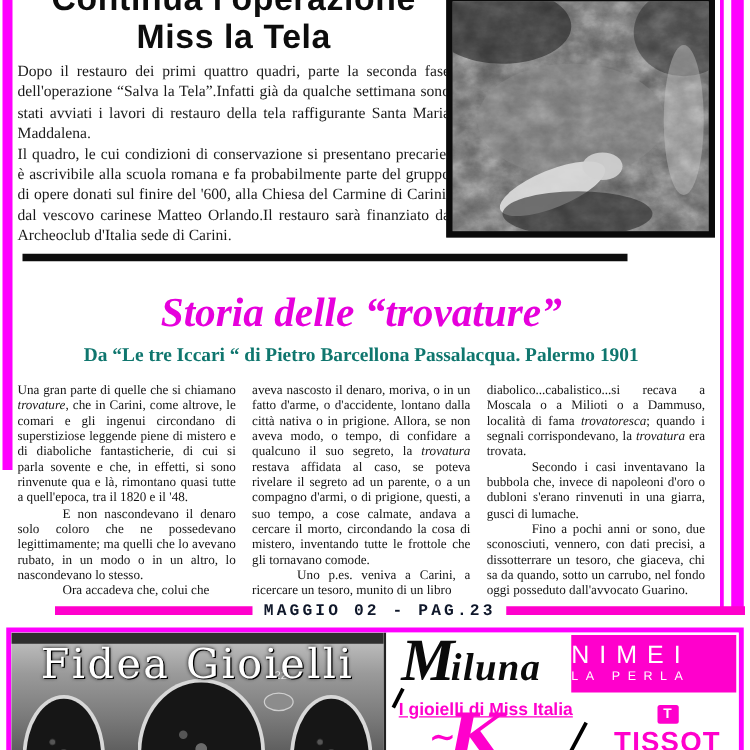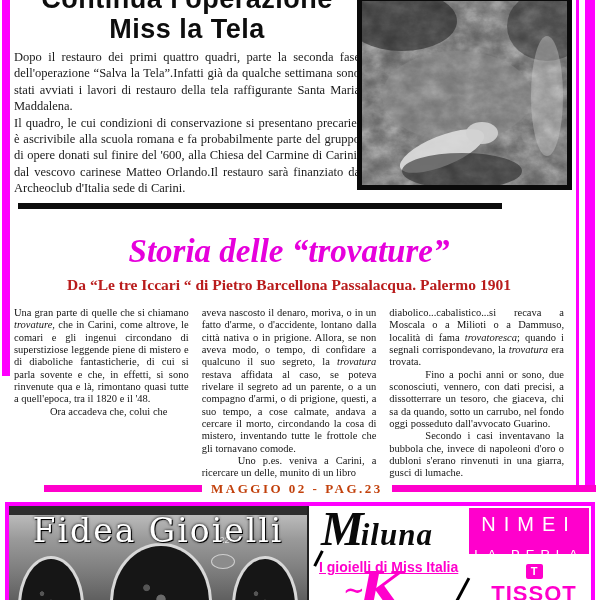--- a/index.html
+++ b/index.html
@@ -24,35 +24,35 @@
             border:5px solid #0a0a0a;background:#5a5a5a;overflow:hidden;}
   .painting svg{display:block;width:100%;height:100%;}
 
   .black-rule{position:absolute;left:18px;top:203px;width:484px;height:6px;background:#0d0d0d;}
 
   
   .feature{position:absolute;left:6px;top:226px;width:566px;}
   .feature-title{margin-top:4px;text-align:center;font-style:italic;font-weight:bold;
                  font-size:33px;line-height:42px;color:var(--c-title_magenta,#e600dc);}
   .feature-subtitle{margin-top:3px;text-align:center;font-weight:bold;font-size:15.5px;
-                    line-height:20px;color:#b91c1c;}
+                    line-height:20px;color:#0f766e;}
   .columns{display:flex;gap:13px;margin:12px 8px 0 8px;height:178px;overflow:hidden;
            text-align:justify;font-size:10.5px;line-height:12.35px;color:#141414;}
   .column{flex:1 1 0;}
   .column p{margin:0;}
   .column p + p{text-indent:36px;}
 
   
   .footer-banner{position:absolute;left:44px;top:481px;width:552px;height:15px;
                  display:flex;align-items:center;}
   .banner-bar{height:7px;background:var(--c-banner_magenta,#ff00cc);}
   .banner-bar.left{flex:0 0 158px;}
   .banner-bar.right{flex:1 1 auto;}
-  .banner-text{padding:0 9px;font-family:Liberation Serif, serif;font-weight:bold;
-               font-size:13px;letter-spacing:2.5px;color:#c2410c;white-space:nowrap;}
+  .banner-text{padding:0 9px;font-family:Liberation Mono, monospace;font-weight:bold;
+               font-size:13px;letter-spacing:2.5px;color:#0f172a;white-space:nowrap;}
 
   
   .ads{position:absolute;left:5px;top:502px;width:582px;height:110px;
        border:4px solid var(--c-border_magenta,#f0f);background:#fff;display:flex;overflow:hidden;}
   .fidea{position:relative;width:298px;flex:0 0 298px;overflow:hidden;border-right:2px solid #222;
          background:linear-gradient(180deg,#c7c7c7 0%,#9a9a9a 30%,#7a7a7a 62%,#4f4f4f 100%);}
   .fidea .lintel{position:absolute;left:0;top:0;right:0;height:9px;background:#2e2e2e;}
   .arch{position:absolute;bottom:-6px;background:#161616;border:3px solid #d8d8d8;border-bottom:none;
         border-radius:50% 50% 0 0 / 75% 75% 0 0;
         background-image:radial-gradient(circle at 50% 70%,#6a6a6a 0 6%,transparent 7%),
@@ -70,24 +70,24 @@
 
   .ads-right{position:relative;flex:1 1 auto;background:#fff;}
   .miluna{position:absolute;left:12px;top:0;color:#0a0a0a;font-family:Liberation Serif, serif;
           font-style:italic;white-space:nowrap;}
   .miluna .m-cap{font-size:48px;line-height:46px;font-weight:bold;margin-right:-3px;}
   .miluna .m-rest{font-size:31px;font-weight:bold;letter-spacing:1px;}
   .m-tail{position:absolute;left:8px;top:44px;width:3px;height:17px;background:#000;
           transform:rotate(27deg);}
   .miluna-tagline{position:absolute;left:10px;top:53px;font-family:"Liberation Sans",sans-serif;
                   font-weight:bold;font-size:14px;color:var(--c-brand_magenta,#ff00cc);white-space:nowrap;text-decoration:underline;}
-  .nimei{position:absolute;right:2px;top:2px;width:120px;height:46px;text-align:center;
+  .nimei{position:absolute;right:2px;top:2px;width:132px;height:46px;text-align:left;
          background:var(--c-brand_magenta,#ff00cc);color:#fff;font-family:"Liberation Sans",sans-serif;}
   .nimei-name{margin-top:4px;font-size:20px;letter-spacing:8px;line-height:24px;}
-  .nimei-sub{font-size:13px;letter-spacing:6px;line-height:11px;margin-top:13px;}
+  .nimei-sub{font-size:10px;letter-spacing:6px;line-height:11px;}
   .tissot{position:absolute;right:14px;top:58px;width:86px;text-align:center;}
   .t-icon{width:17px;height:15px;margin:0 auto;background:var(--c-brand_magenta,#ff00cc);
           color:#fff;font-family:"Liberation Sans",sans-serif;font-weight:bold;font-size:11px;
           line-height:15px;border-radius:2px;}
   .tissot-name{margin-top:2px;font-family:"Liberation Sans",sans-serif;font-weight:bold;
                font-size:22px;letter-spacing:1px;color:var(--c-brand_magenta,#ff00cc);}
   .k-monogram{position:absolute;left:34px;top:58px;font-family:"DejaVu Serif",serif;
               font-style:italic;font-weight:bold;font-size:52px;line-height:52px;
               color:var(--c-brand_magenta,#ff00cc);}
   .k-swash{font-size:26px;vertical-align:10px;margin-right:-6px;}
@@ -135,30 +135,31 @@
   </div>
 
   <div class="black-rule"></div>
 
   <div class="feature">
     <div class="feature-title">Storia delle “trovature”</div>
     <div class="feature-subtitle">Da “Le tre Iccari “ di Pietro Barcellona Passalacqua. Palermo 1901</div>
     <div class="columns">
       <div class="column">
           <p>Una gran parte di quelle che si chiamano <i>trovature</i>, che in Carini, come altrove, le comari e gli ingenui circondano di superstiziose leggende piene di mistero e di diaboliche fantasticherie, di cui si parla sovente e che, in effetti, si sono rinvenute qua e là, rimontano quasi tutte a quell'epoca, tra il 1820 e il '48.</p>
+          <p>E non nascondevano il denaro solo coloro che ne possedevano legittimamente; ma quelli che lo avevano rubato, in un modo o in un altro, lo nascondevano lo stesso.</p>
           <p>Ora accadeva che, colui che</p>
         </div>
       <div class="column">
           <p>aveva nascosto il denaro, moriva, o in un fatto d'arme, o d'accidente, lontano dalla città nativa o in prigione. Allora, se non aveva modo, o tempo, di confidare a qualcuno il suo segreto, la <i>trovatura</i> restava affidata al caso, se poteva rivelare il segreto ad un parente, o a un compagno d'armi, o di prigione, questi, a suo tempo, a cose calmate, andava a cercare il morto, circondando la cosa di mistero, inventando tutte le frottole che gli tornavano comode.</p>
-          <p>Uno p.es. veniva a Carini, a ricercare un delle, munito di un libro</p>
+          <p>Uno p.es. veniva a Carini, a ricercare un tesoro, munito di un libro</p>
         </div>
       <div class="column">
           <p>diabolico...cabalistico...si recava a Moscala o a Milioti o a Dammuso, località di fama <i>trovatoresca</i>; quando i segnali corrispondevano, la <i>trovatura</i> era trovata.</p>
+          <p>Secondo i casi inventavano la bubbola che, invece di napoleoni d'oro o dubloni s'erano rinvenuti in una giarra, gusci di lumache.</p>
           <p>Fino a pochi anni or sono, due sconosciuti, vennero, con dati precisi, a dissotterrare un tesoro, che giaceva, chi sa da quando, sotto un carrubo, nel fondo oggi posseduto dall'avvocato Guarino.</p>
-          <p>Secondo i casi inventavano la bubbola che, invece di napoleoni d'oro o dubloni s'erano rinvenuti in una giarra, gusci di lumache.</p>
         </div>
     </div>
   </div>
 
   <div class="footer-banner">
     <div class="banner-bar left"></div>
     <div class="banner-text">MAGGIO 02 - PAG.23</div>
     <div class="banner-bar right"></div>
   </div>
 

